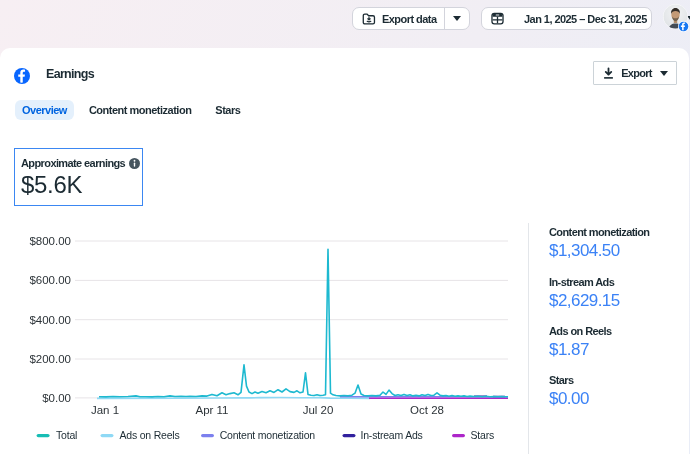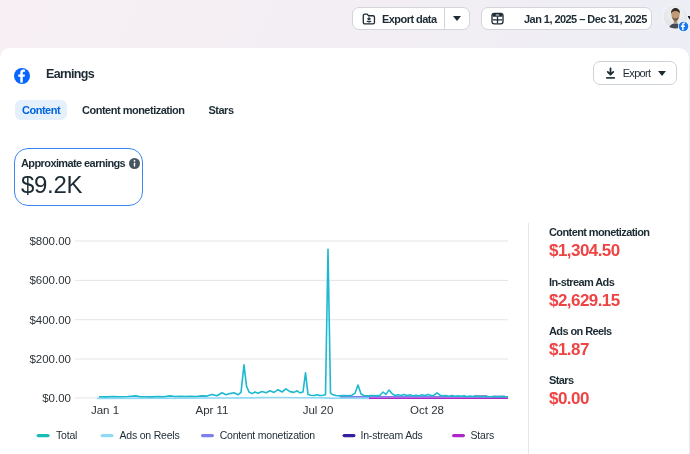--- a/index.html
+++ b/index.html
@@ -7,33 +7,33 @@
   body { font-family:"Liberation Sans", sans-serif; background:linear-gradient(115deg,#f7eff3 0%,#f1eef4 55%,#e9edf7 100%); color:#1c2b33; }
   .sheet { position:absolute; left:0; top:48px; width:688.5px; height:406px; background:#ffffff; border-radius:10px 10px 0 0; }
   .abs { position:absolute; }
 
   
   .tbtn svg, .exportBtn svg { flex-shrink:0; }
   .tbtn { position:absolute; top:7px; height:23px; background:#ffffff; border:1px solid #d3d4dc; border-radius:7px; display:flex; align-items:center; font-size:11px; font-weight:700; letter-spacing:-0.55px; color:#1c2b33; white-space:nowrap; }
   .tri { width:0; height:0; border-left:4.5px solid transparent; border-right:4.5px solid transparent; border-top:5px solid #1c2b33; display:inline-block; }
 
   
-  .exportBtn { position:absolute; left:593px; top:61px; width:84px; height:24px; border:1px solid #ccd3d8; border-radius:7px; background:#fff; display:flex; align-items:center; justify-content:center; gap:6px; font-size:11px; font-weight:400; letter-spacing:-0.7px; }
+  .exportBtn { position:absolute; left:593px; top:61px; width:84px; height:24px; border:1px solid #ccd3d8; border-radius:1px; background:#fff; display:flex; align-items:center; justify-content:center; gap:6px; font-size:11px; font-weight:700; letter-spacing:-0.7px; }
 
   .tabs { position:absolute; top:100px; left:15px; display:flex; align-items:center; }
   .tab { font-size:11px; font-weight:700; letter-spacing:-0.5px; color:#1c2b33; height:20px; display:flex; align-items:center; }
   .tab.active { background:#e4f0fc; color:#0064e0; border-radius:6px; padding:0 7px; }
 
-  .card { position:absolute; left:14px; top:148px; width:129px; height:58px; border:1.5px solid #3b87f2; border-radius:14px; background:#fff; }
+  .card { position:absolute; left:14px; top:148px; width:129px; height:58px; border:1.5px solid #3b87f2; border-radius:0; background:#fff; }
   .card .lbl { position:absolute; left:6px; top:8px; font-size:11px; font-weight:700; letter-spacing:-0.6px; color:#1c2b33; white-space:nowrap; }
   .card .big { position:absolute; left:6px; top:22px; font-size:24px; font-weight:400; letter-spacing:-0.3px; color:#1c2b33; }
 
   .rp { position:absolute; left:549px; white-space:nowrap; }
   .rp .l { font-size:11px; font-weight:700; letter-spacing:-0.6px; color:#1c2b33; }
-  .rp .v { font-size:17px; font-weight:700; letter-spacing:-0.55px; color:#ef4444; margin-top:3px; }
+  .rp .v { font-size:17px; font-weight:400; letter-spacing:-0.55px; color:#3b82f6; margin-top:3px; }
   .vdiv { position:absolute; left:528px; top:223px; width:1px; height:231px; background:#e3e6ea; }
 </style>
 </head>
 <body>
 
 <div class="tbtn" style="left:352px; width:118px; padding:0 0 0 9px;">
   <svg width="14" height="13" viewBox="0 0 16 15" style="margin-right:6px;">
     <path d="M1.4 4.2c0-1 .7-1.7 1.7-1.7h2.8l1.6 1.8h5.1c1 0 1.7.7 1.7 1.7v6c0 1-.7 1.7-1.7 1.7H3.1c-1 0-1.7-.7-1.7-1.7z" fill="none" stroke="#1c2b33" stroke-width="1.5" stroke-linejoin="round"></path>
     <path d="M8 6.1v3M6.6 7.8L8 9.2l1.4-1.4" fill="none" stroke="#1c2b33" stroke-width="1.3" stroke-linecap="round" stroke-linejoin="round"></path>
     <path d="M5.9 10.7c1.4.9 2.8.9 4.2 0" fill="none" stroke="#1c2b33" stroke-width="1.3" stroke-linecap="round"></path>
@@ -93,34 +93,34 @@
 <div class="exportBtn">
   <svg width="13" height="13" viewBox="0 0 16 16">
     <path d="M8 1.6v7.8M4.6 6L8 9.4L11.4 6" fill="none" stroke="#1c2b33" stroke-width="2.2" stroke-linecap="round" stroke-linejoin="round"></path>
     <path d="M2.6 13.4h10.8" stroke="#1c2b33" stroke-width="2"></path>
   </svg>
   <span>Export</span>
   <span class="tri" style="margin-left:2px;"></span>
 </div>
 
 <div class="tabs">
-  <div class="tab active">Content</div>
+  <div class="tab active">Overview</div>
   <div class="tab" style="margin-left:15px;">Content monetization</div>
   <div class="tab" style="margin-left:24px;">Stars</div>
 </div>
 
 <div class="card">
   <div class="lbl">Approximate earnings
     <svg width="11" height="11" viewBox="0 0 16 16" style="vertical-align:-2px; margin-left:1px;">
       <circle cx="8" cy="8" r="8" fill="#46555f"></circle>
       <rect x="7" y="6.7" width="2" height="6" rx="1" fill="#fff"></rect>
       <circle cx="8" cy="4" r="1.3" fill="#fff"></circle>
     </svg>
   </div>
-  <div class="big">$9.2K</div>
+  <div class="big">$5.6K</div>
 </div>
 
 <svg class="abs" style="left:0; top:220px;" width="540" height="234" viewBox="0 0 540 234" font-family="Liberation Sans, sans-serif">
 
   <g stroke="#e7e4e7" stroke-width="1">
     <line x1="75" y1="21" x2="508" y2="21"></line>
     <line x1="75" y1="60.4" x2="508" y2="60.4"></line>
     <line x1="75" y1="99.7" x2="508" y2="99.7"></line>
     <line x1="75" y1="139" x2="508" y2="139"></line>
     <line x1="75" y1="177.9" x2="508" y2="177.9"></line>

